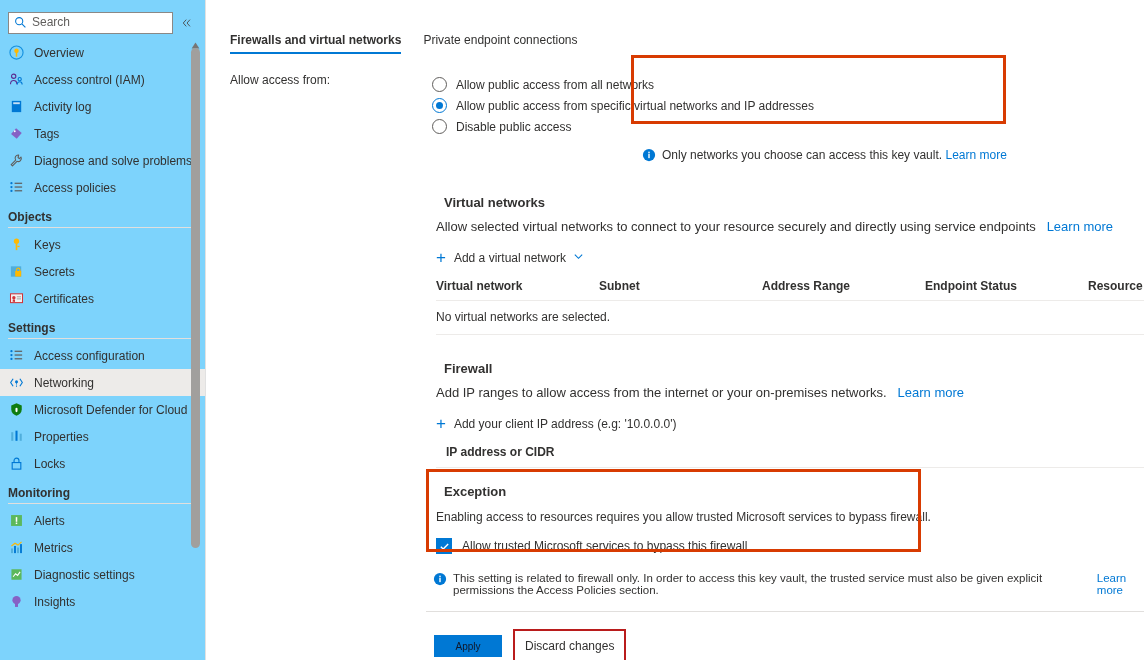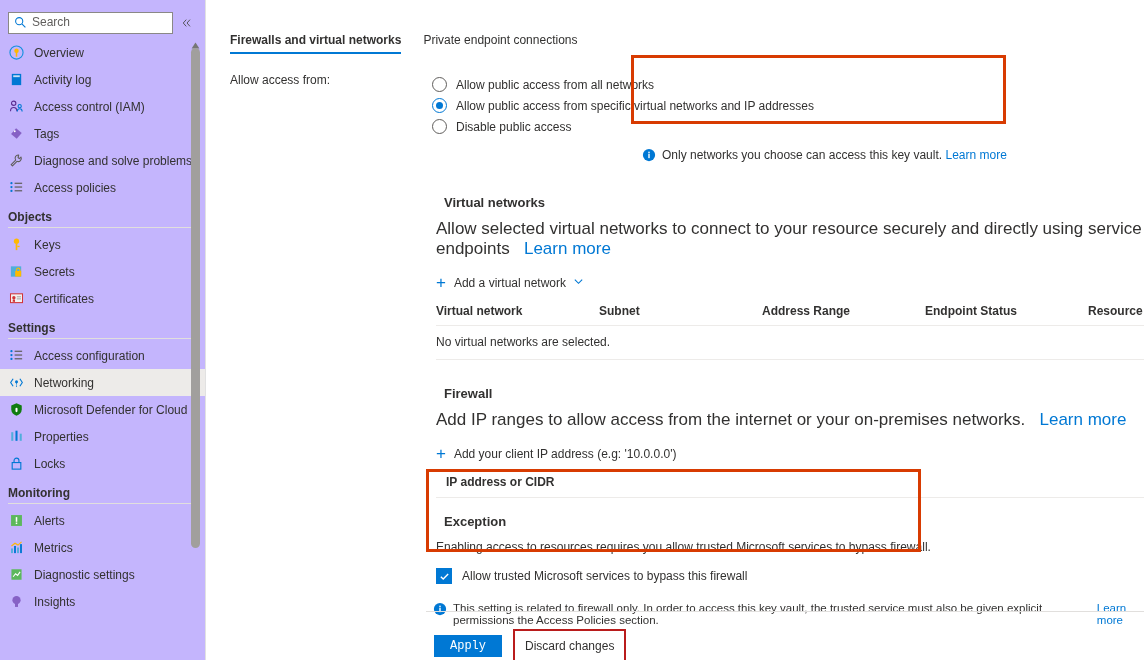--- a/index.html
+++ b/index.html
@@ -10,21 +10,21 @@
     background: #ffffff;
     font-family: "Liberation Sans", sans-serif;
     font-size: 12px;
     color: #1b1a19;
   }
   .app { display: flex; width: 1144px; height: 660px; position: relative; }
 
   
   .sidebar {
     width: 206px; height: 660px;
-    background: #c4b5fd;
+    background: #7dd3fc;
     border-right: 1px solid #e1e1e1;
     position: relative;
     flex: 0 0 206px;
     overflow: hidden;
   }
   .search-row {
     display: flex; align-items: center;
     padding: 11px 8px 0 8px;
     height: 34px;
   }
@@ -195,21 +195,21 @@
     margin-right: 6px;
   }
   .link { color: #0078d4; cursor: pointer; text-decoration: none; }
 
   
   .section { margin: 0 0 0 230px; }
   .sec-title {
     font-size: 13px; font-weight: bold; color: #323130; margin-left: 8px;
   }
   .sec-desc {
-    font-size: 17px; color: #323130;
+    font-size: 13px; color: #323130;
     margin-top: 9px;
   }
   .add-link {
     display: flex; align-items: center;
     margin-top: 17px;
     cursor: pointer;
     width: fit-content;
     font-size: 12px;
     color: #323130;
   }
@@ -284,26 +284,26 @@
     left: 220px; right: 0; top: 611px;
     height: 1px; background: #e1dfdd;
   }
   .btn-row {
     position: absolute;
     left: 228px; top: 629px;
     display: flex; align-items: center;
   }
   .btn-primary {
     background: #0078d4;
-    color: #ffffff;
+    color: #0f172a;
     border: none;
     height: 22px;
     min-width: 68px;
-    font-size: 12px;
-    font-family: Liberation Mono, monospace;
+    font-size: 10px;
+    font-family: Liberation Sans, sans-serif;
     cursor: pointer;
     padding: 0 10px;
   }
   .btn-secondary {
     background: #ffffff;
     color: #323130;
     border: 2px solid #b91c1c;
     height: 34px;
     min-width: 110px;
     font-size: 12px;
@@ -347,37 +347,37 @@
             <circle cx="8" cy="6" r="2.4" fill="#ffb900"></circle>
             <rect x="7.2" y="7.5" width="1.6" height="5" fill="#ffb900"></rect>
           </svg>
         </span>
         <span class="nav-label">Overview</span>
       </div>
 
       <div class="nav-item">
         <span class="nav-icon">
           <svg viewBox="0 0 16 16" width="15" height="15">
-            <rect x="3" y="2" width="10" height="12" fill="#0078d4"></rect>
-            <rect x="4.5" y="3.5" width="7" height="2" fill="#c7e0f4"></rect>
-          </svg>
-        </span>
-        <span class="nav-label">Activity log</span>
-      </div>
-
-      <div class="nav-item">
-        <span class="nav-icon">
-          <svg viewBox="0 0 16 16" width="15" height="15">
             <circle cx="5" cy="4.5" r="2.3" fill="none" stroke="#5c2d91" stroke-width="1.2"></circle>
             <path d="M1.6 13c0-2.4 1.6-4 3.4-4s3.4 1.6 3.4 4" fill="none" stroke="#5c2d91" stroke-width="1.2"></path>
             <circle cx="11.4" cy="7.6" r="1.7" fill="none" stroke="#0078d4" stroke-width="1.2"></circle>
             <path d="M8.8 13.4c0-1.8 1.2-3 2.6-3s2.6 1.2 2.6 3" fill="none" stroke="#0078d4" stroke-width="1.2"></path>
           </svg>
         </span>
         <span class="nav-label">Access control (IAM)</span>
+      </div>
+
+      <div class="nav-item">
+        <span class="nav-icon">
+          <svg viewBox="0 0 16 16" width="15" height="15">
+            <rect x="3" y="2" width="10" height="12" fill="#0078d4"></rect>
+            <rect x="4.5" y="3.5" width="7" height="2" fill="#c7e0f4"></rect>
+          </svg>
+        </span>
+        <span class="nav-label">Activity log</span>
       </div>
 
       <div class="nav-item">
         <span class="nav-icon">
           <svg viewBox="0 0 16 16" width="15" height="15">
             <path d="M2.2 8.6 L7.6 2.4 L13.6 7.4 L8.2 13.6 Z" fill="#8661c5"></path>
             <circle cx="6.1" cy="5.6" r="1" fill="#fff"></circle>
           </svg>
         </span>
         <span class="nav-label">Tags</span>

